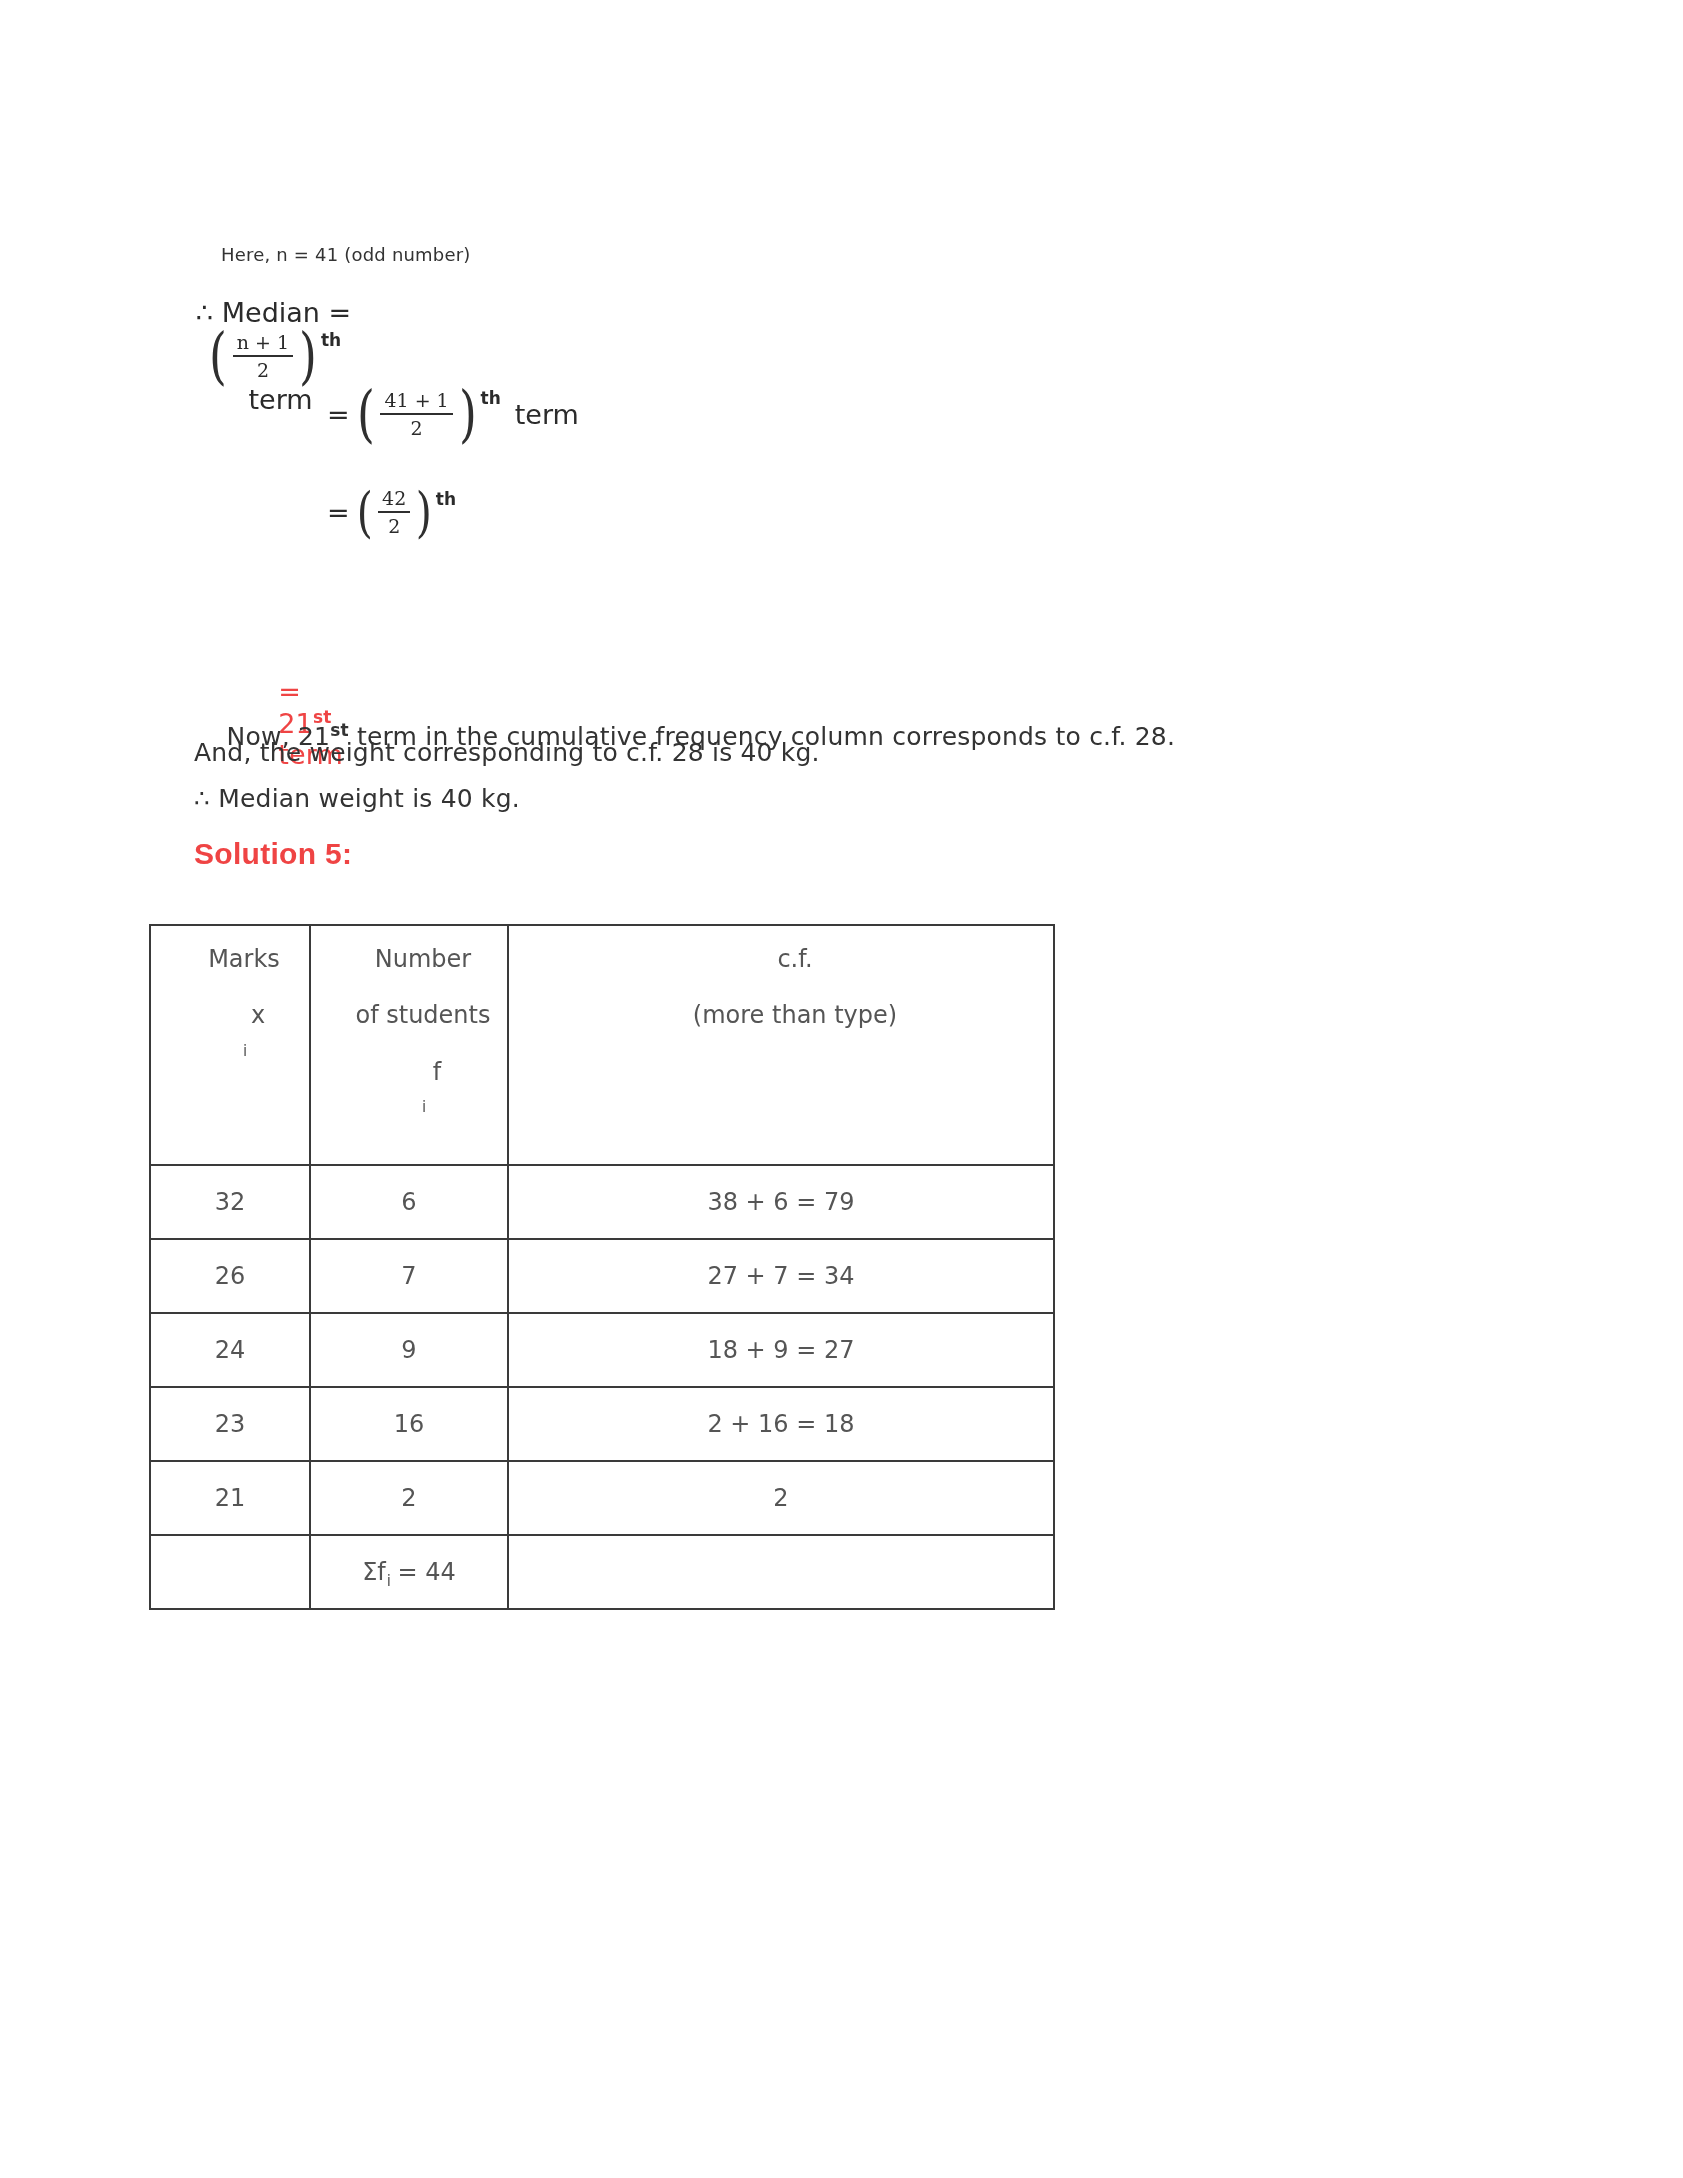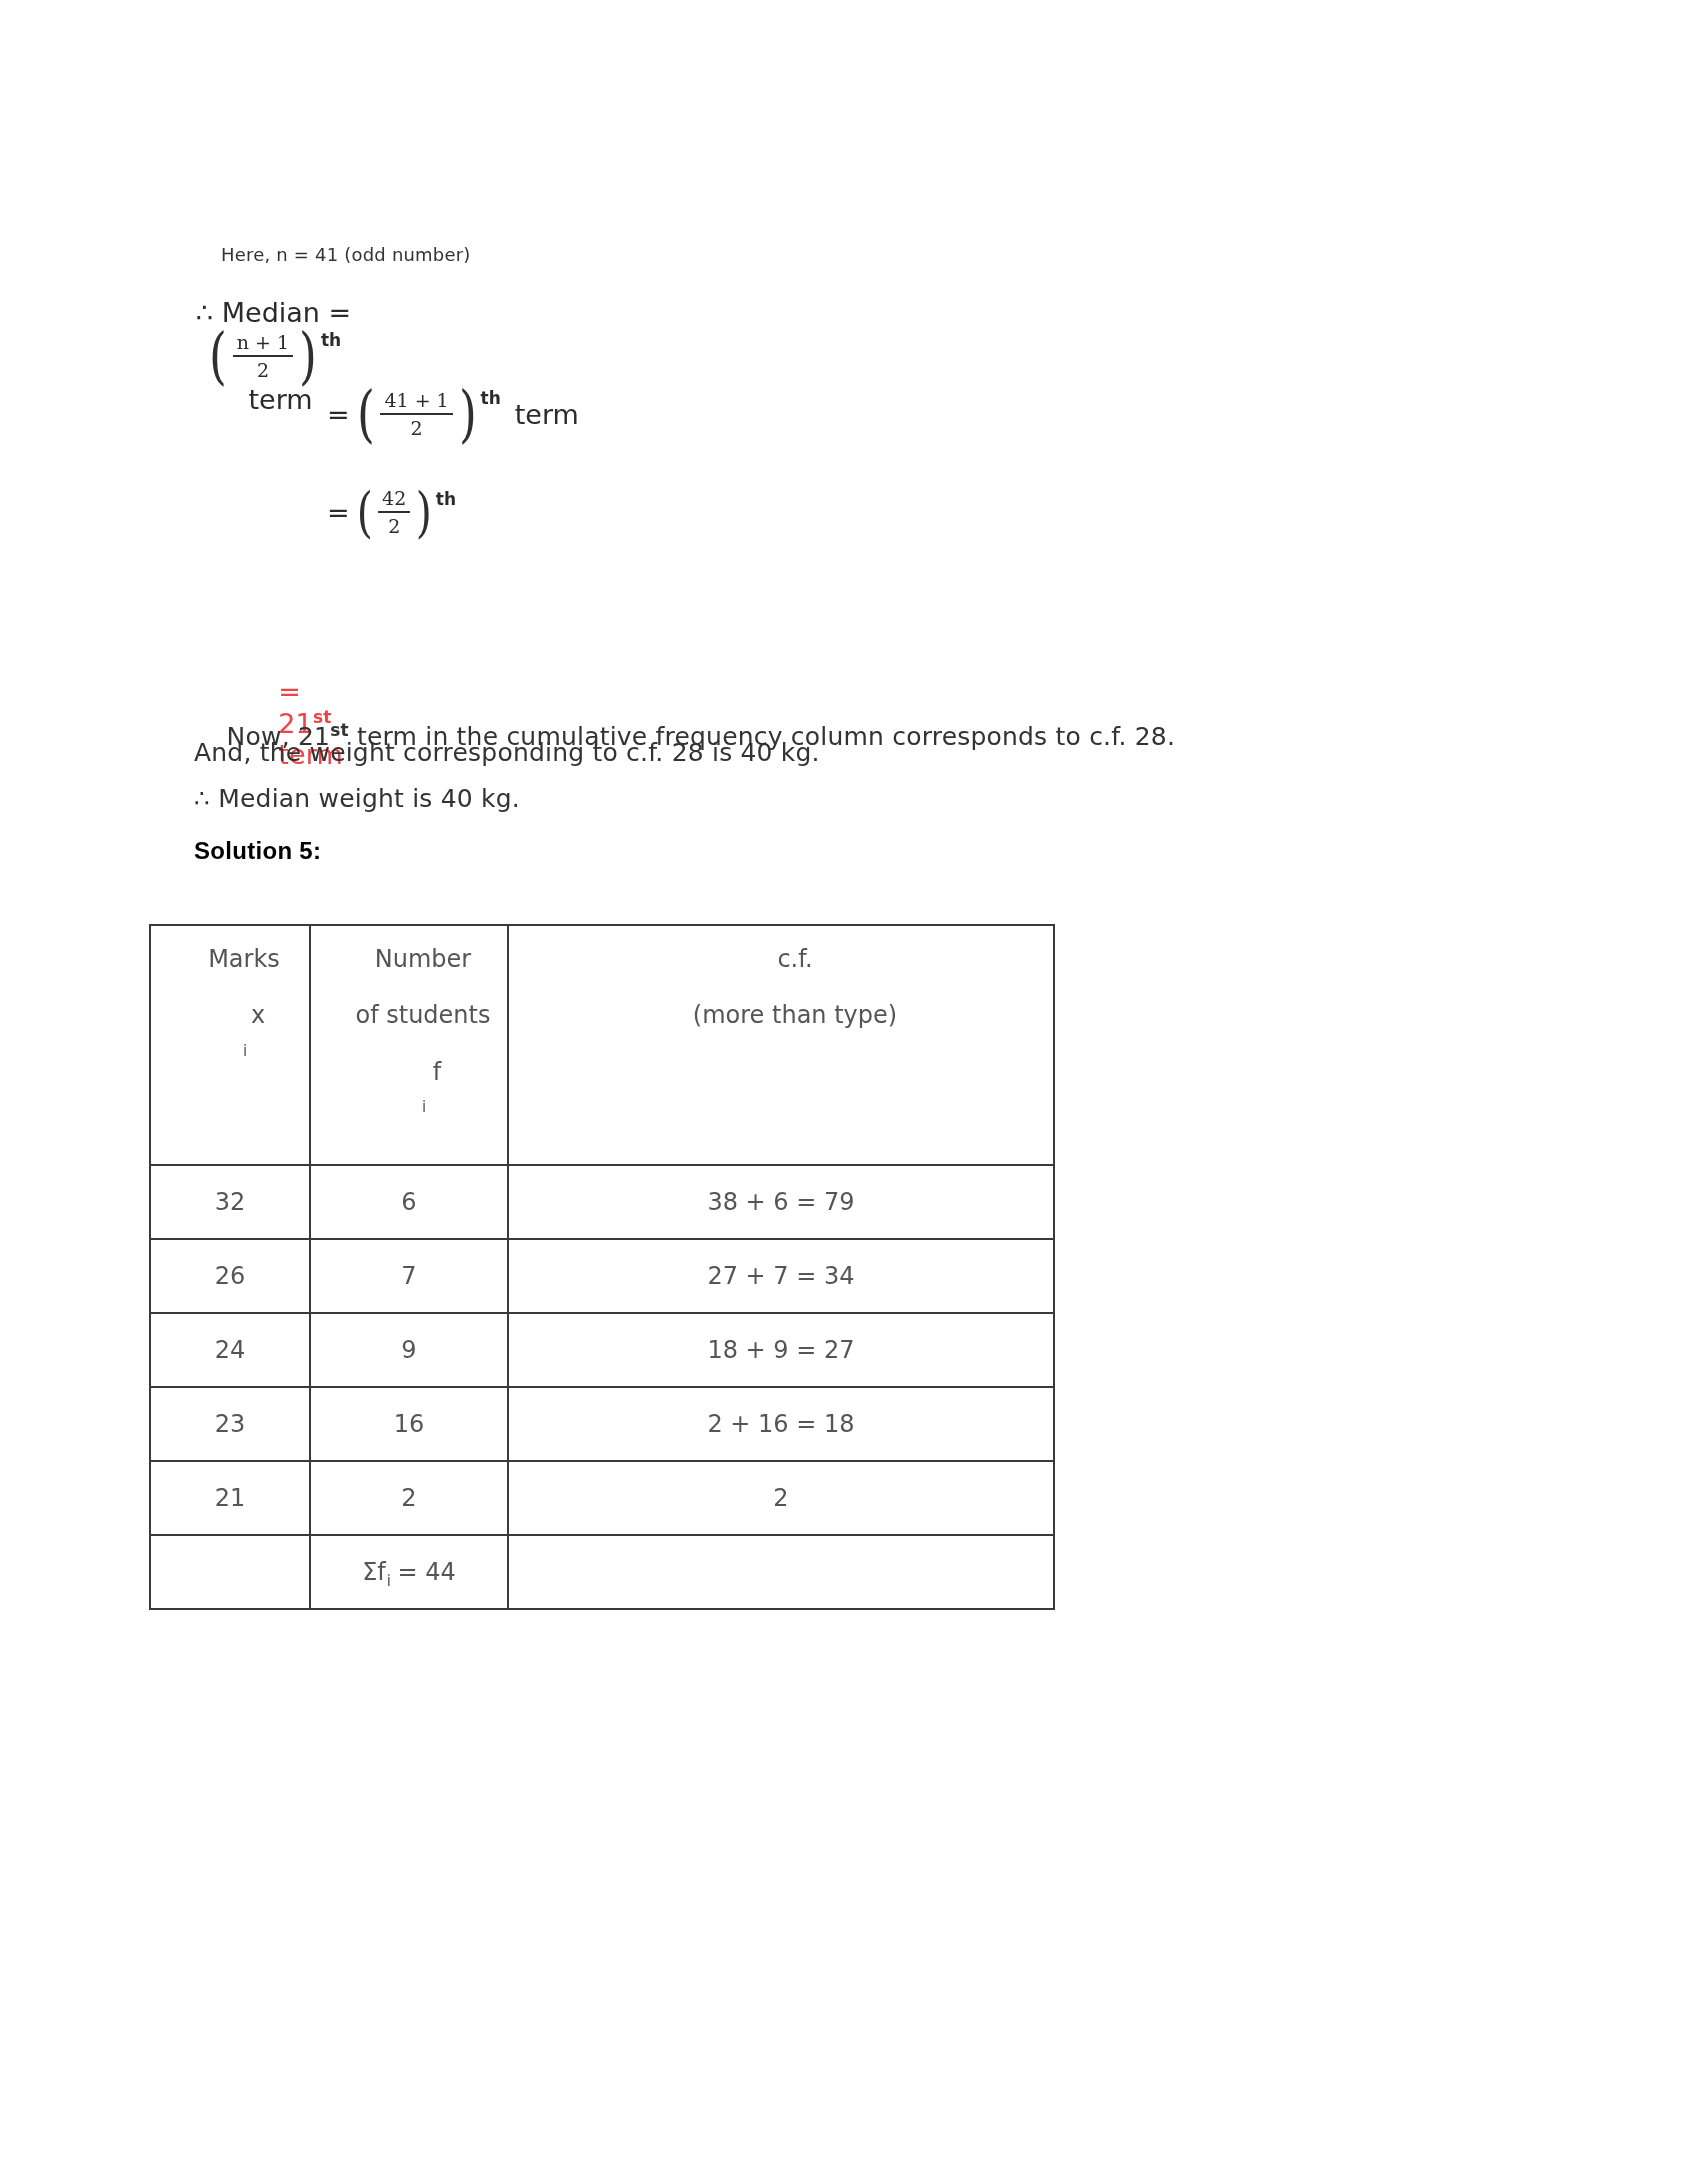--- a/index.html
+++ b/index.html
@@ -135,22 +135,22 @@
   #para-and   { position: absolute; left: 194px; top: 738px; }
   #para-median{ position: absolute; left: 194px; top: 784px; }
 
   
   #solution-heading {
     position: absolute;
     left: 194px;
     top: 837px;
     font-family: "Liberation Sans", sans-serif;
     font-weight: bold;
-    font-size: 24px;
-    color: #000000;
+    font-size: 30px;
+    color: #ef4444;
     letter-spacing: 0.3px;
   }
 
   
   .stat-table {
     position: absolute;
     left: 149px;
     top: 924px;
     width: 904px;
     border-collapse: collapse;

